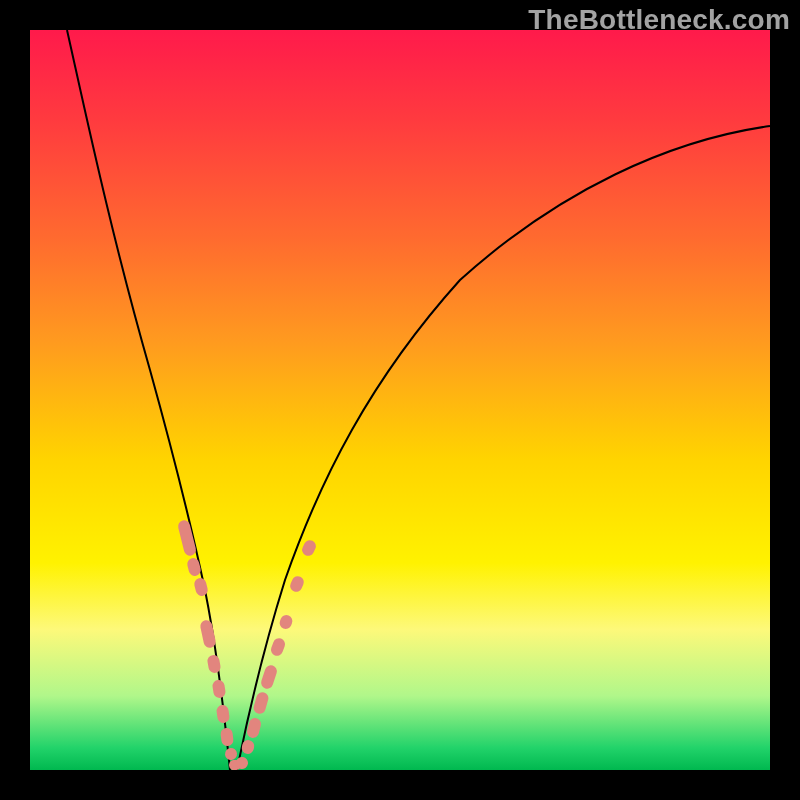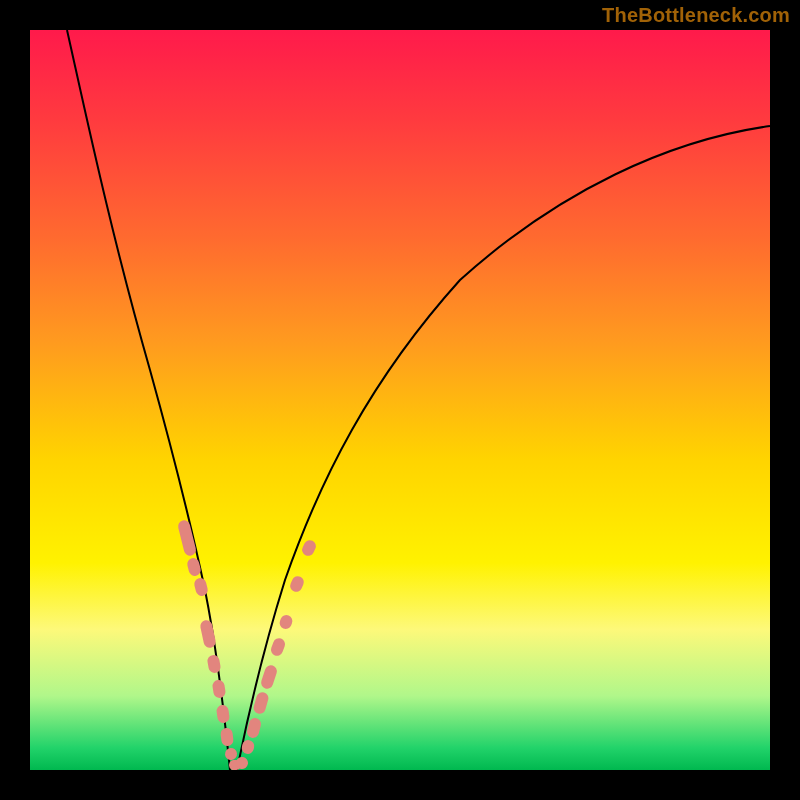--- a/index.html
+++ b/index.html
@@ -37,23 +37,23 @@
       #b0f78a 90%,
       #22d36a 97%,
       #00b84f 100%
     );
   }
   .watermark {
     position: absolute;
     top: 4px;
     right: 10px;
     font-family: Arial, Helvetica, sans-serif;
-    font-size: 20px;
+    font-size: 28px;
     font-weight: 600;
-    color: #a16207;
+    color: #a3a3a3;
     letter-spacing: 0.2px;
     user-select: none;
   }
   svg.curves {
     position: absolute;
     left: 0;
     top: 0;
     width: 740px;
     height: 740px;
     overflow: visible;

